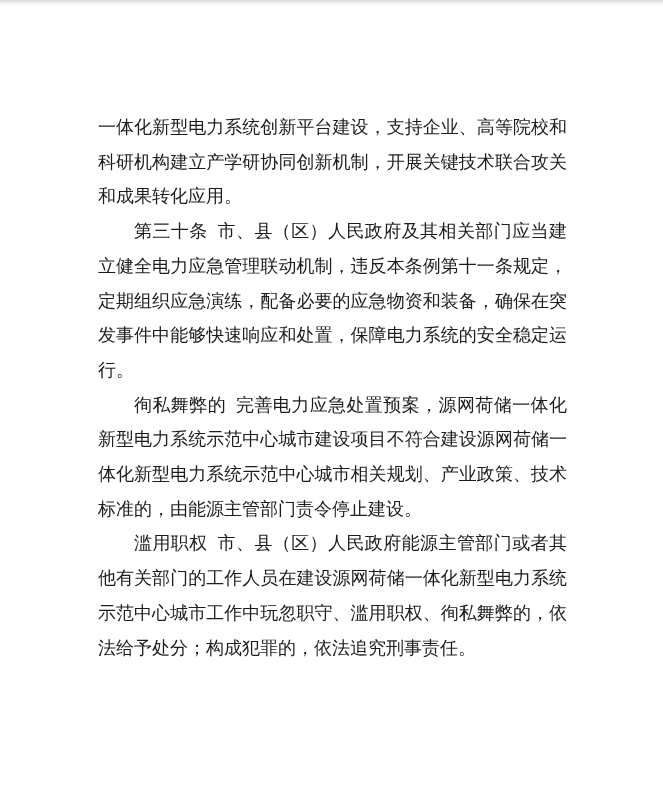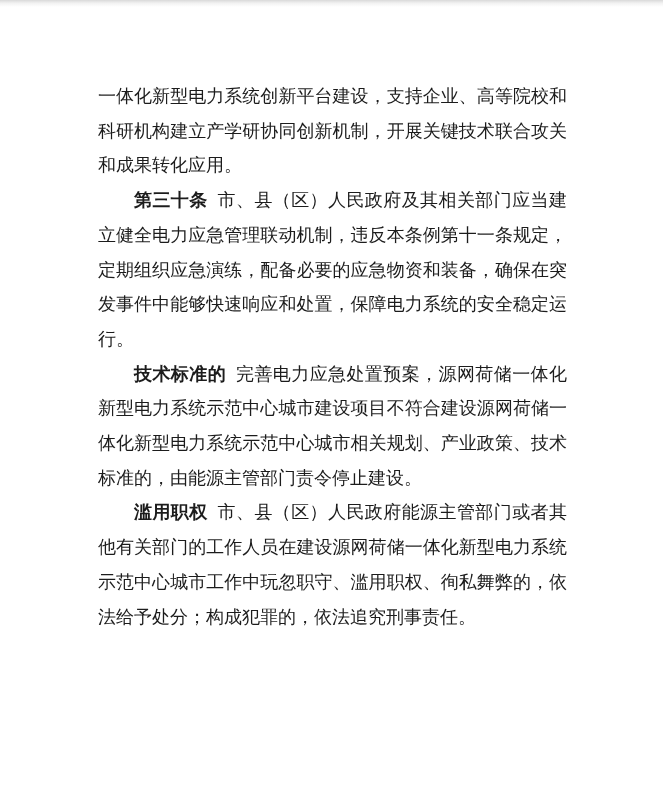--- a/index.html
+++ b/index.html
@@ -19,50 +19,50 @@
     top: 0; left: 0; right: 0;
     height: 7px;
     background: linear-gradient(to bottom, #d9d9d9 0%, #f2f2f2 45%, #ffffff 100%);
     pointer-events: none;
   }
   .doc-body {
     position: absolute;
     top: 0;
     left: 98px;
     width: 469px;
-    padding-top: 79px;
+    padding-top: 110px;
     color: #1c1c1c;
     font-size: 18px;
     line-height: 34.7px;
     text-align: justify;
     text-justify: inter-character;
     letter-spacing: 0;
   }
   .para {
     margin: 0;
     word-break: break-all;
   }
   .para.indent {
     text-indent: 2em;
   }
   .lead {
-    font-weight: 700;
+    font-weight: 400;
     margin-right: 0.55em;
   }
 </style>
 </head>
 <body>
 
 <div class="page-top-shadow"></div>
 
 <div class="doc-body">
 
   <p class="para"><span>一体化新型电力系统创新平台建设，支持企业、高等院校和科研机构建立产学研协同创新机制，开展关键技术联合攻关和成果转化应用。</span></p>
 
   <p class="para indent"><span class="lead">第三十条</span><span>市、县（区）人民政府及其相关部门应当建立健全电力应急管理联动机制，违反本条例第十一条规定，定期组织应急演练，配备必要的应急物资和装备，确保在突发事件中能够快速响应和处置，保障电力系统的安全稳定运行。</span></p>
 
-  <p class="para indent"><span class="lead">技术标准的</span><span>完善电力应急处置预案，源网荷储一体化新型电力系统示范中心城市建设项目不符合建设源网荷储一体化新型电力系统示范中心城市相关规划、产业政策、技术标准的，由能源主管部门责令停止建设。</span></p>
+  <p class="para indent"><span class="lead">徇私舞弊的</span><span>完善电力应急处置预案，源网荷储一体化新型电力系统示范中心城市建设项目不符合建设源网荷储一体化新型电力系统示范中心城市相关规划、产业政策、技术标准的，由能源主管部门责令停止建设。</span></p>
 
   <p class="para indent"><span class="lead">滥用职权</span><span>市、县（区）人民政府能源主管部门或者其他有关部门的工作人员在建设源网荷储一体化新型电力系统示范中心城市工作中玩忽职守、滥用职权、徇私舞弊的，依法给予处分；构成犯罪的，依法追究刑事责任。</span></p>
 
 
 
 </div>
 
 </body></html>

